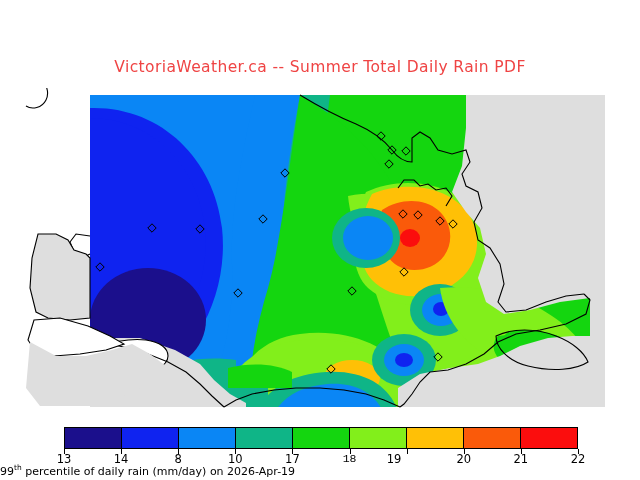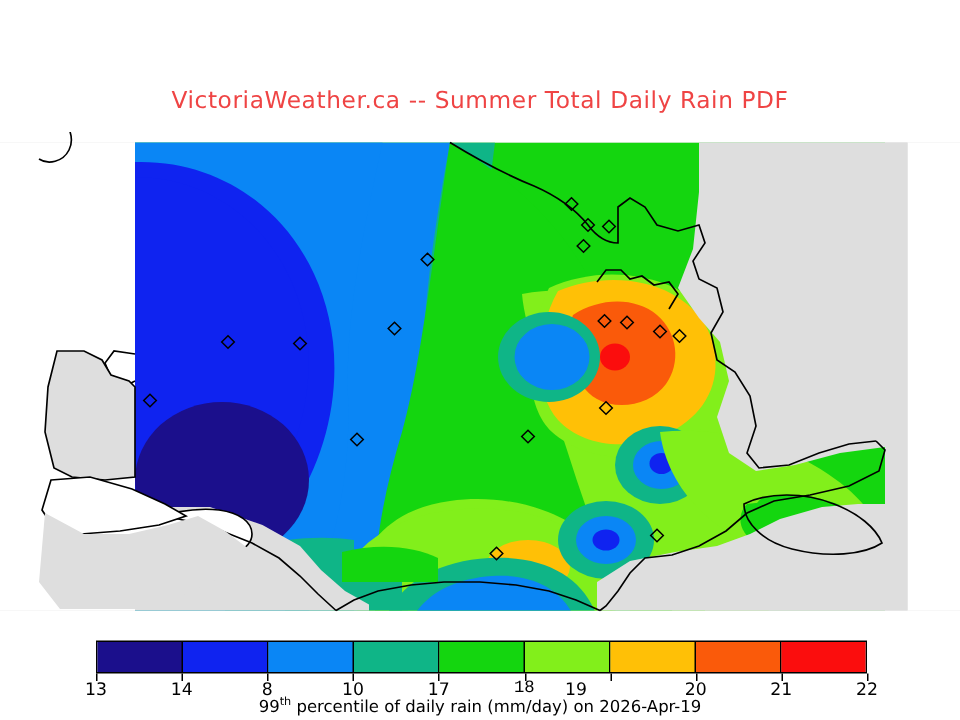--- a/index.html
+++ b/index.html
@@ -23,21 +23,21 @@
   #cbshadow{position:absolute;left:68px;top:431px;width:514px;height:22px;
             background:#d9d9d9;z-index:-1;}
 
   #cbticks{position:absolute;left:64px;top:449px;width:514px;height:6px;}
   #cbticks .tk{position:absolute;top:0;width:1px;height:5px;background:#000;}
 
   #cblabels{position:absolute;left:0px;top:452px;width:640px;height:14px;}
   #cblabels .lb{position:absolute;top:0;font-size:11.5px;color:#000;
                 transform:translateX(-50%);white-space:nowrap;}
 
-  #cbcaption{position:absolute;left:0;top:463px;width:640px;text-align:center;
+  #cbcaption{position:absolute;left:0;top:463px;width:640px;text-align:left;
              font-size:11px;color:#000;white-space:nowrap;}
   #cbcaption sup{font-size:7.5px;vertical-align:super;}
 </style>
 </head>
 <body>
 
 <div id="root">
 
   <div id="title">VictoriaWeather.ca -- Summer Total Daily Rain PDF</div>
 
@@ -247,21 +247,21 @@
       <div class="tk" style="left: 456.889px;"></div>
       <div class="tk" style="left: 514px;"></div>
     </div>
   <div id="cblabels">
       <div class="lb" style="left: 64px;">13</div>
       <div class="lb" style="left: 121.111px;">14</div>
       <div class="lb" style="left: 178.222px;">8</div>
       <div class="lb" style="left: 235.333px;">10</div>
       <div class="lb" style="left: 292.444px;">17</div>
       <div class="lb" style="left: 349.556px; font-family: Liberation Mono, monospace;">18</div>
-      <div class="lb" style="left: 384px;">19</div>
+      <div class="lb" style="left: 394px;">19</div>
       <div class="lb" style="left: 463.778px; text-align: right;">20</div>
       <div class="lb" style="left: 520.889px;">21</div>
       <div class="lb" style="left: 578px;">22</div>
     </div>
   <div id="cbcaption">
     <span>99</span><sup>th</sup><span> percentile of daily rain (mm/day) on 2026-Apr-19</span>
   </div>
 
 </div>
 

